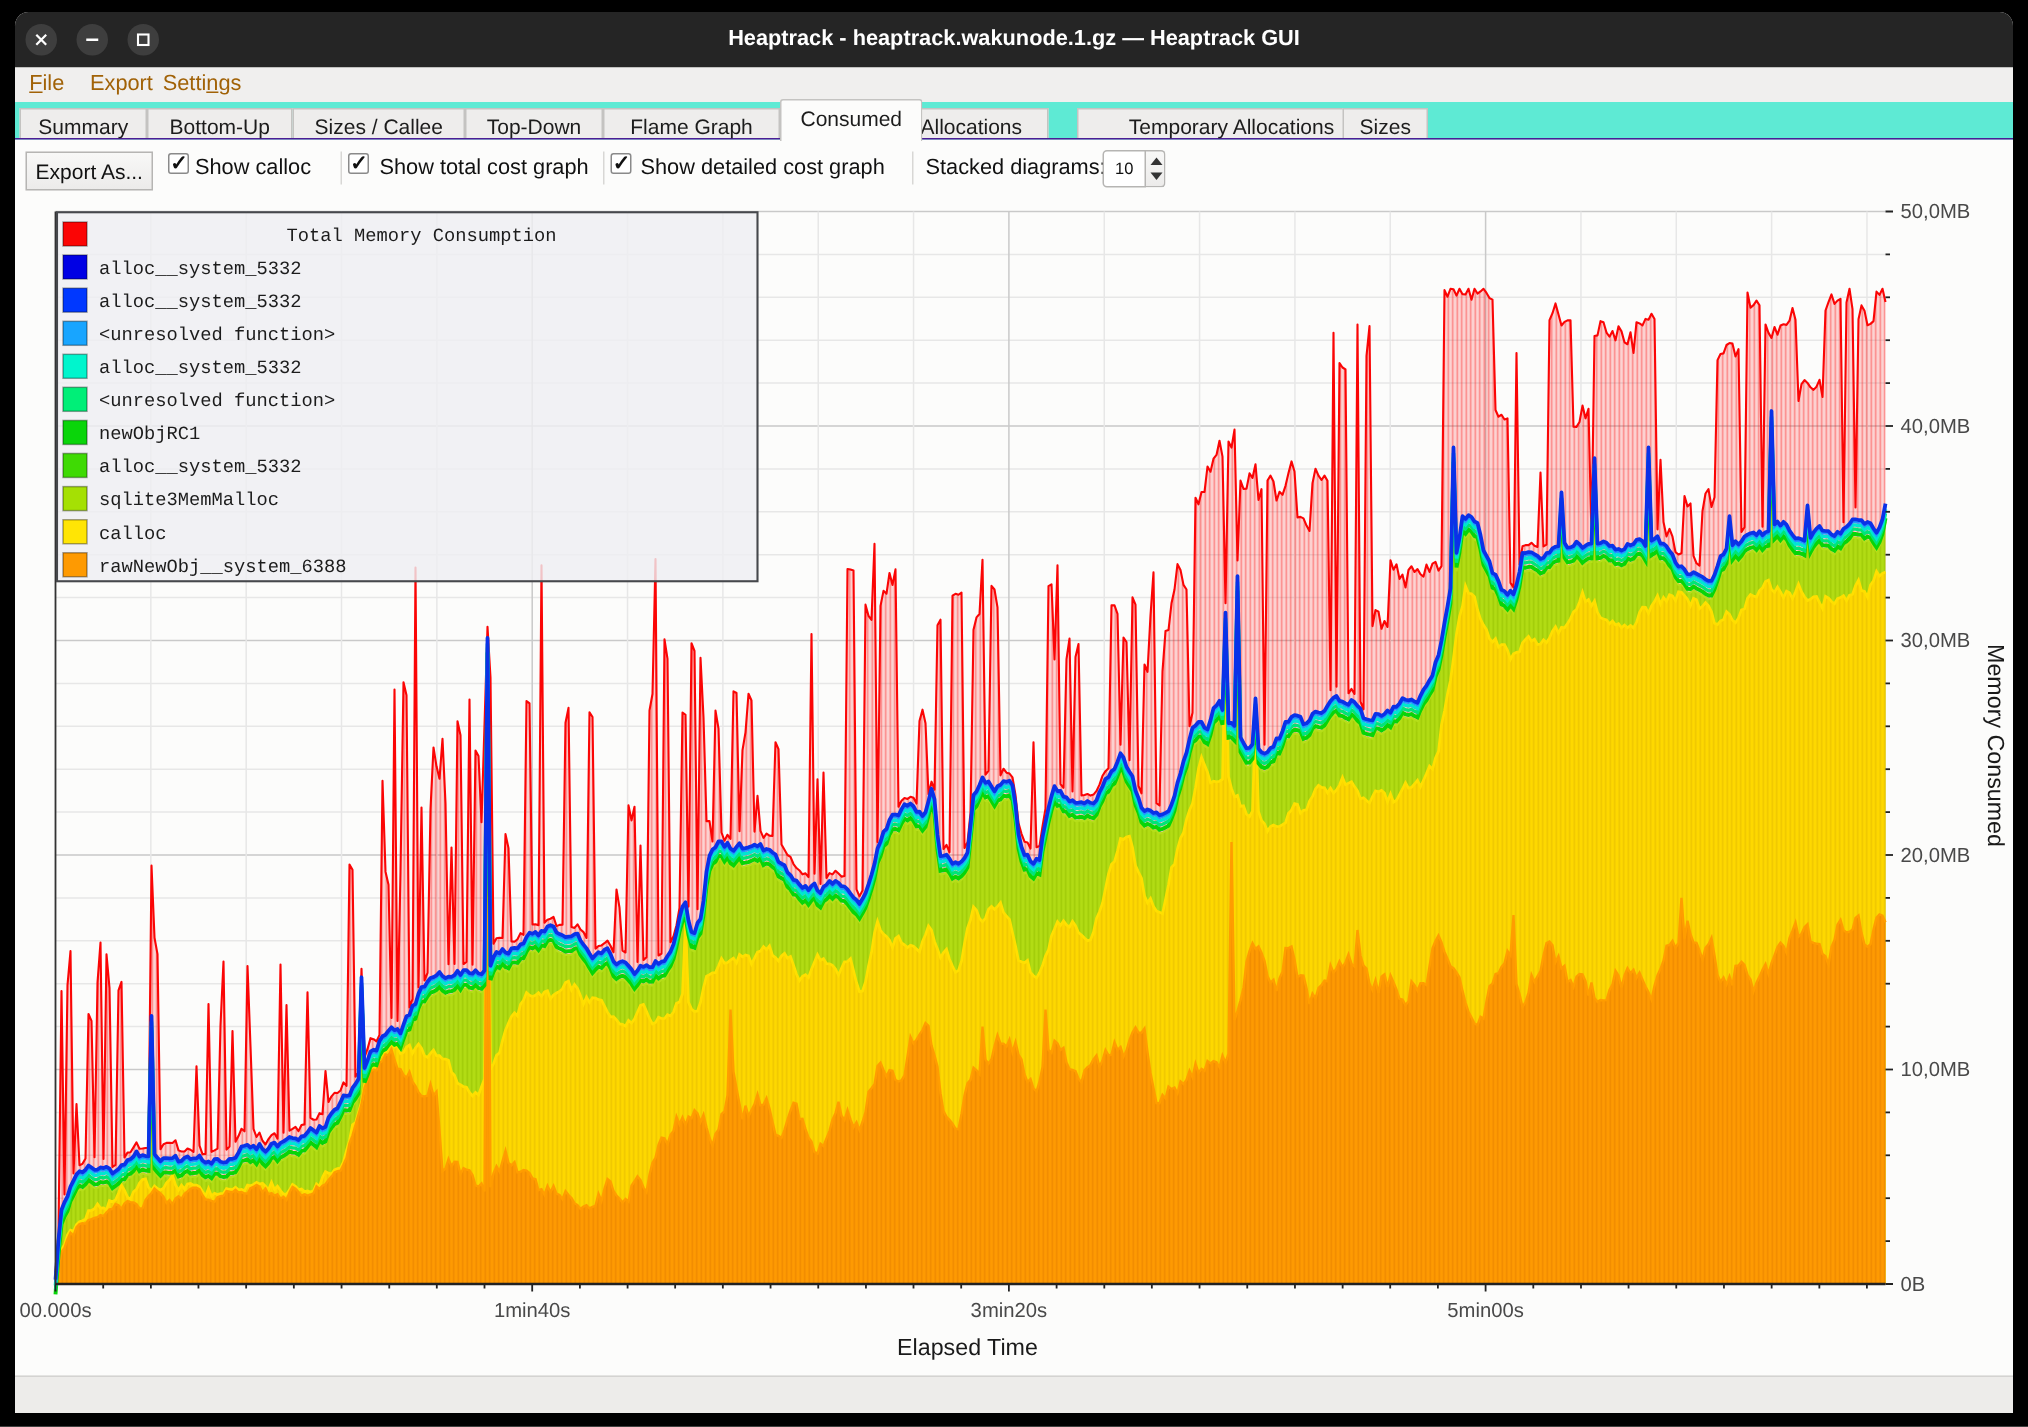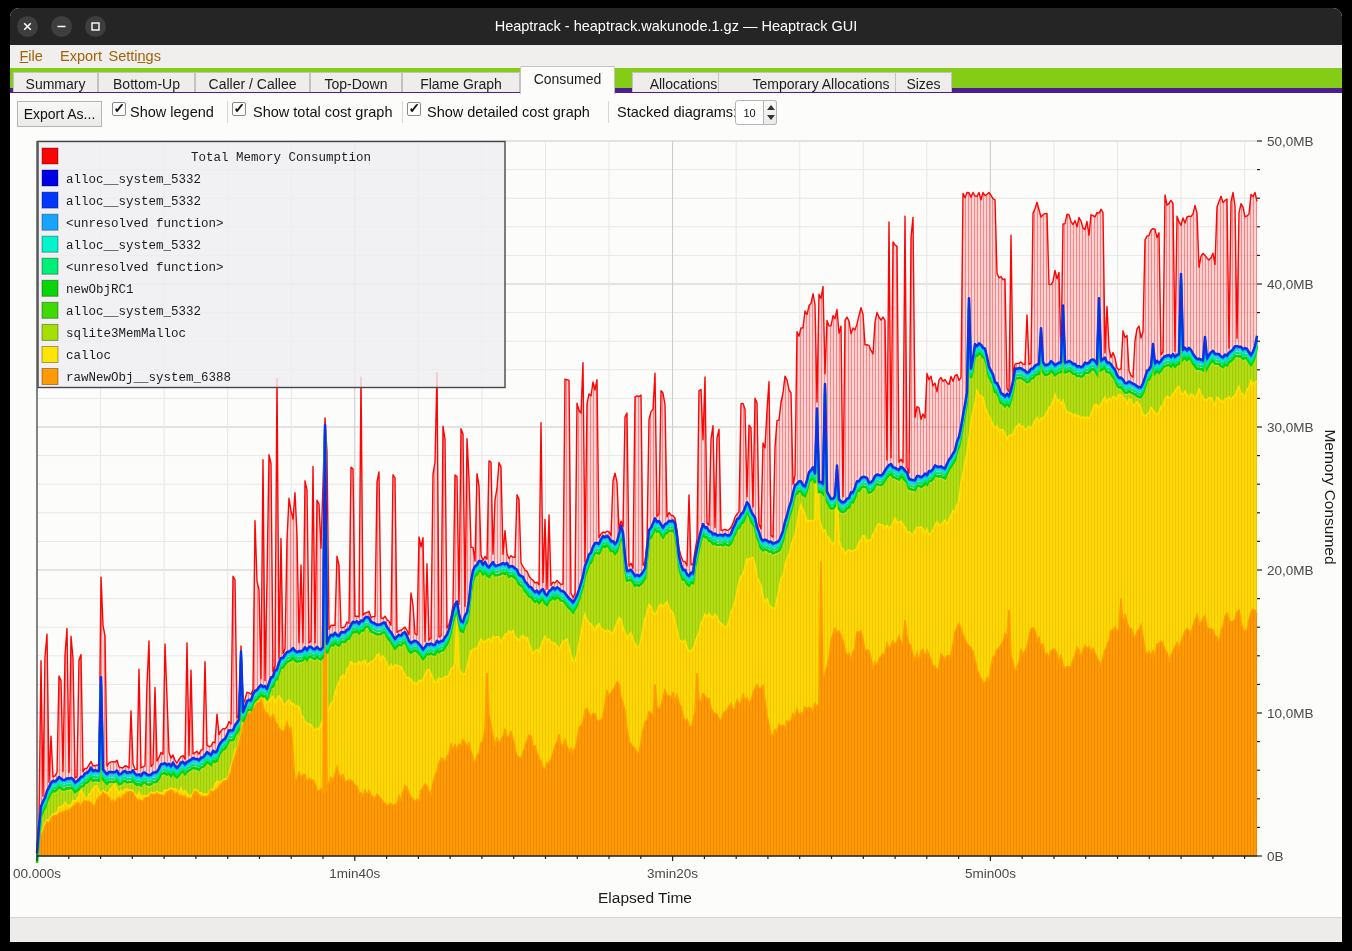--- a/index.html
+++ b/index.html
@@ -1,22 +1,22 @@
 <!DOCTYPE html>
 <html><head><meta charset="utf-8"><style>
 html,body{margin:0;padding:0;background:#000;width:1352px;height:951px;overflow:hidden}
 *{box-sizing:border-box}
 body{font-family:"Liberation Sans", sans-serif;position:relative}
 #win{position:absolute;left:10px;top:8px;width:1332px;height:934px;background:#fcfcfb;border-radius:9px 9px 0 0;overflow:hidden}
 #titlebar{position:absolute;left:0;top:0;width:100%;height:37px;background:#252525}
-#title{position:absolute;left:0;top:0;width:100%;height:37px;line-height:37px;text-align:center;color:#fff;font-size:14.5px;font-weight:normal}
+#title{position:absolute;left:0;top:0;width:100%;height:37px;line-height:37px;text-align:center;color:#fff;font-size:14.5px;font-weight:bold}
 .cbtn{position:absolute;top:7.5px;width:21px;height:21px;border-radius:50%;background:#3e3e3e;color:#fff}
 #menubar{position:absolute;left:0;top:37px;width:100%;height:23px;background:#f0efee;font-size:14.5px;color:#a16207}
 .mitem{position:absolute;top:0;height:23px;line-height:22px}
-#tabbar{position:absolute;left:0;top:60px;width:100%;height:25px;background:#84cc16;border-bottom:5px solid #4c1d95}
+#tabbar{position:absolute;left:0;top:60px;width:100%;height:25px;background:#5eead4;border-bottom:1px solid #4c1d95}
 .tab{position:absolute;top:4px;height:20px;background:#eeedec;border:1px solid #c4c3c1;border-bottom:none;font-size:14px;color:#1c1c1c;text-align:center;line-height:22px}
 .tab.active{top:-2px;height:28px;background:#fcfcfb;line-height:25px;border-radius:2px 2px 0 0;z-index:3}
 #toolbar{position:absolute;left:0;top:86px;width:100%;height:36px;background:#fcfcfb;font-size:14.5px;color:#111}
 #exportbtn{position:absolute;left:7px;top:7px;width:85px;height:26px;background:linear-gradient(#f8f8f7,#ecebea);background-color:#f3f2f1;border:1px solid #b6b5b3;border-radius:0;font-size:14px;text-align:center;line-height:24px}
 .chk{position:absolute;top:8px;width:14px;height:14px;background:#fff;border:1px solid #8a8a8a;border-radius:2px}
 .chk:after{content:"\2713";position:absolute;left:0.5px;top:-3px;font-size:14px;color:#111;font-weight:bold}
 .cklabel{position:absolute;top:7px;height:22px;line-height:22px}
 .tsep{position:absolute;top:7px;width:1px;height:22px;background:#d8d7d5}
 #spinbox{position:absolute;left:725px;top:6px;width:29px;height:25px;background:#fff;border:1px solid #b6b5b3;border-radius:3px 0 0 3px;font-size:11px;text-align:center;line-height:24px}
 #spinbtns{position:absolute;left:754px;top:6px;width:13px;height:25px;background:linear-gradient(#f8f8f7,#ecebea);border:1px solid #b6b5b3;border-left:none;border-radius:0 3px 3px 0}
@@ -37,32 +37,32 @@
         </svg></div>
  </div>
  <div id="menubar">
   <div class="mitem" style="left:9.5px"><u>F</u>ile</div>
   <div class="mitem" style="left:50px">Export</div>
   <div class="mitem" style="left:98.5px">Setti<u>n</u>gs</div>
  </div>
  <div id="tabbar">
   <div class="tab" style="left:3px;width:85px">Summary</div>
   <div class="tab" style="left:88px;width:97px">Bottom-Up</div>
-  <div class="tab" style="left:185px;width:115px">Caller / Callee</div>
+  <div class="tab" style="left:185px;width:115px">Sizes / Callee</div>
   <div class="tab" style="left:300px;width:92px">Top-Down</div>
   <div class="tab" style="left:392px;width:118px">Flame Graph</div>
   <div class="tab active" style="left:510px;width:95px">Consumed</div>
-  <div class="tab" style="left:622px;width:103px">Allocations</div>
+  <div class="tab" style="left:586px;width:103px">Allocations</div>
   <div class="tab" style="left:708px;width:206px">Temporary Allocations</div>
   <div class="tab" style="left:885px;width:57px">Sizes</div>
  </div>
  <div id="toolbar">
   <div id="exportbtn">Export As...</div>
   <div class="chk" style="left:102px"></div>
-      <div class="cklabel" style="left:120px">Show legend</div>
+      <div class="cklabel" style="left:120px">Show calloc</div>
   <div class="tsep" style="left:217px"></div>
   <div class="chk" style="left:222px"></div>
       <div class="cklabel" style="left:243px">Show total cost graph</div>
   <div class="tsep" style="left:392px"></div>
   <div class="chk" style="left:397px"></div>
       <div class="cklabel" style="left:417px">Show detailed cost graph</div>
   <div class="tsep" style="left:598px"></div>
   <div class="cklabel" style="left:607px">Stacked diagrams:</div>
   <div id="spinbox">10</div>
   <div id="spinbtns">

